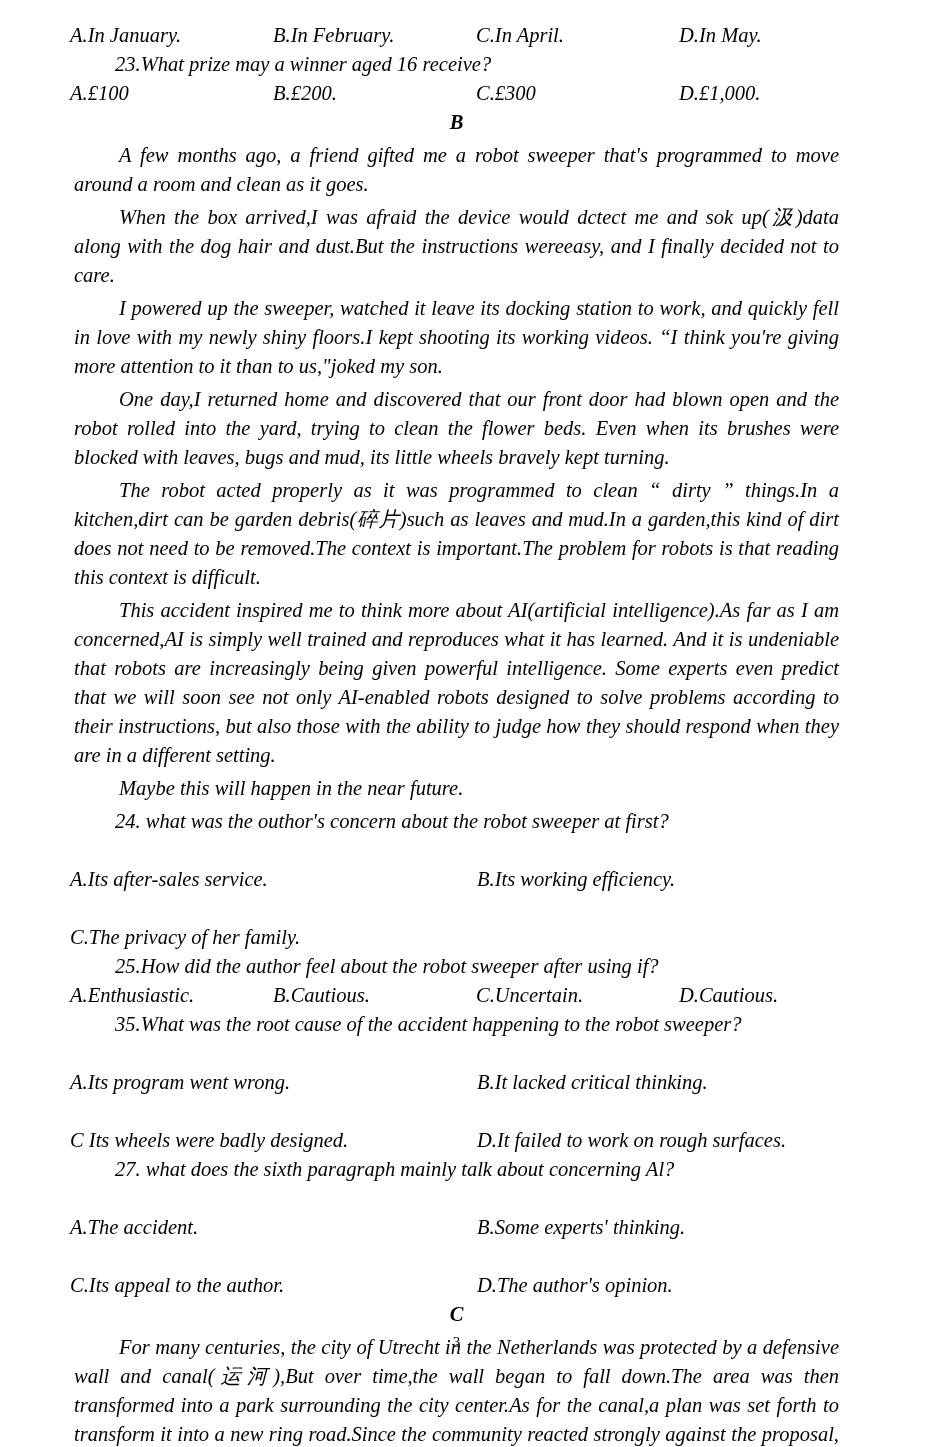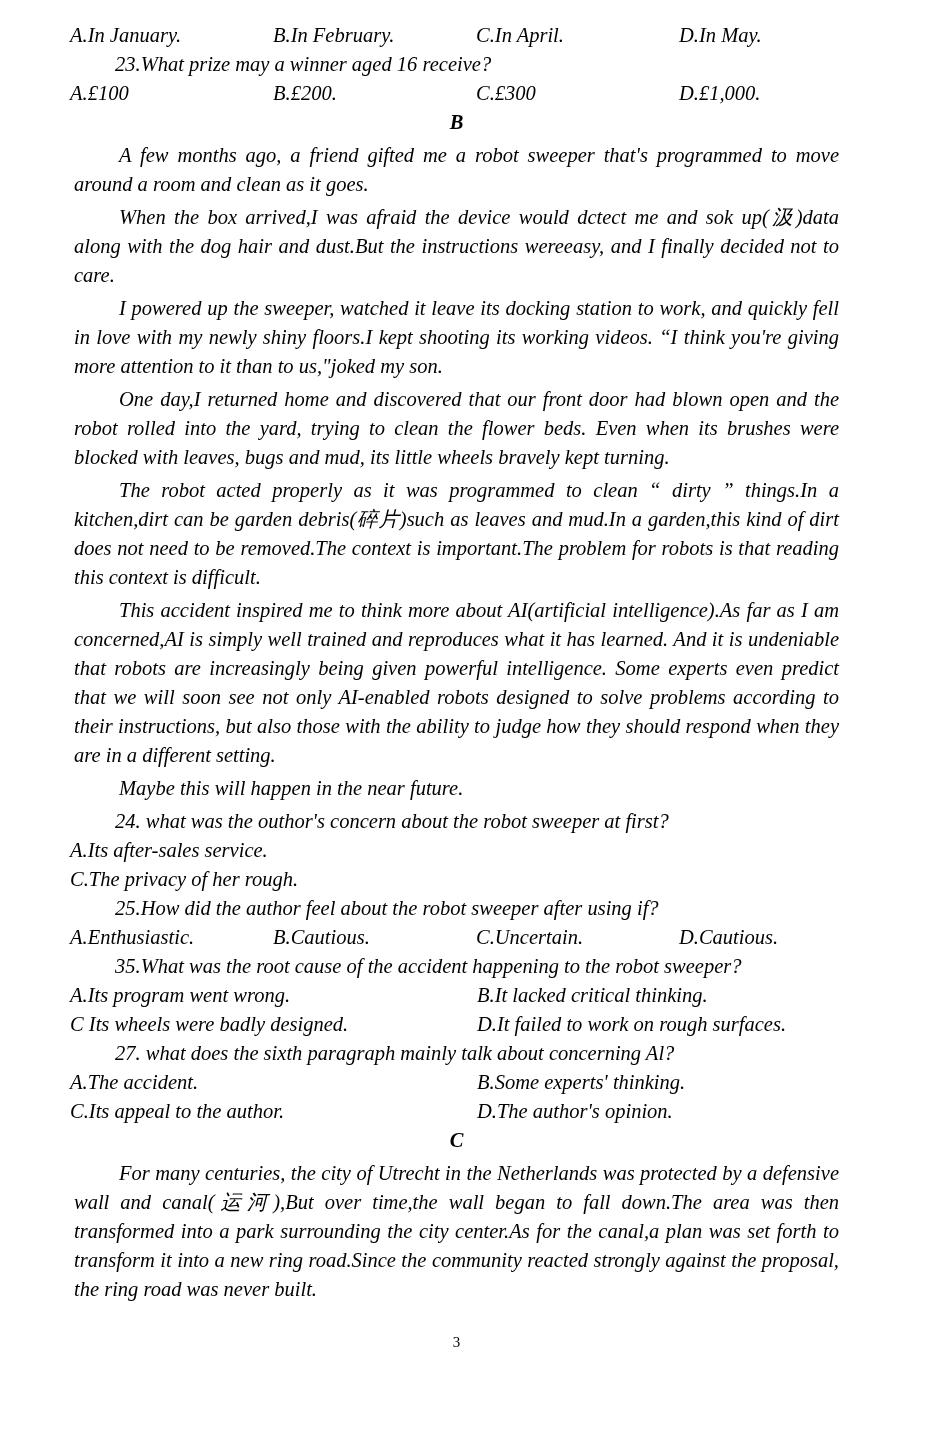--- a/index.html
+++ b/index.html
@@ -9,21 +9,21 @@
     color: #000000; font-size: 20.5px;
   }
   .page { position: absolute; left: 70px; top: 21px; width: 773px; font-style: italic; }
   .line { height: 29px; line-height: 29px; white-space: nowrap; margin-left: 45px; }
   .para { text-align: justify; text-align-last: left; line-height: 29px; margin: 4px; text-indent: 45px; }
   .para.hyph-last { text-align-last: justify; }
   .heading { text-align: center; font-weight: bold; height: 29px; line-height: 29px; }
   .opts4 { display: flex; height: 29px; line-height: 29px; white-space: nowrap; }
   .opts4 span { display: inline-block; width: 203px; }
   .opts4 span:last-child { width: auto; }
-  .opts2 { display: flex; height: 29px; line-height: 29px; white-space: nowrap; }
+  .opts2 { display: flex; height: 29px; line-height: 29px; white-space: nowrap; margin-top: 29px; }
   .opts2 span { display: inline-block; width: 407px; }
   .opts2 span:last-child { width: auto; }
   .pageno { position: absolute; top: 1334px; left: 0; width: 913px; text-align: center; font-size: 15px; }
 </style>
 </head>
 <body>
 
 <div class="page">
 
   <div class="opts4">
@@ -47,23 +47,24 @@
   <p class="para">When the box arrived,I was afraid the device would dctect me and sok up(汲)data along with the dog hair and dust.But the instructions wereeasy, and I finally decided not to care.</p>
   <p class="para">I powered up the sweeper, watched it leave its docking station to work, and quickly fell in love with my newly shiny floors.I kept shooting its working videos. “I think you're giving more attention to it than to us,"joked my son.</p>
   <p class="para">One day,I returned home and discovered that our front door had blown open and the robot rolled into the yard, trying to clean the flower beds. Even when its brushes were blocked with leaves, bugs and mud, its little wheels bravely kept turning.</p>
   <p class="para">The robot acted properly as it was programmed to clean “ dirty ” things.In a kitchen,dirt can be garden debris(碎片)such as leaves and mud.In a garden,this kind of dirt does not need to be removed.The context is important.The problem for robots is that reading this context is difficult.</p>
   <p class="para">This accident inspired me to think more about AI(artificial intelligence).As far as I am concerned,AI is simply well trained and reproduces what it has learned. And it is undeniable that robots are increasingly being given powerful intelligence. Some experts even predict that we will soon see not only AI-enabled robots designed to solve problems according to their instructions, but also those with the ability to judge how they should respond when they are in a different setting.</p>
   <p class="para">Maybe this will happen in the near future.</p>
 
   <div class="line">24. what was the outhor's concern about the robot sweeper at first?</div>
   <div class="opts2">
     <span>A.Its after-sales service.</span>
+    <span>B.Its working efficiency.</span>
   </div>
   <div class="opts2">
-    <span>C.The privacy of her rough.</span>
+    <span>C.The privacy of her family.</span>
   </div>
 
   <div class="line">25.How did the author feel about the robot sweeper after using if?</div>
   <div class="opts4">
     <span>A.Enthusiastic.</span>
     <span>B.Cautious.</span>
     <span>C.Uncertain.</span>
     <span>D.Cautious.</span>
   </div>
 

